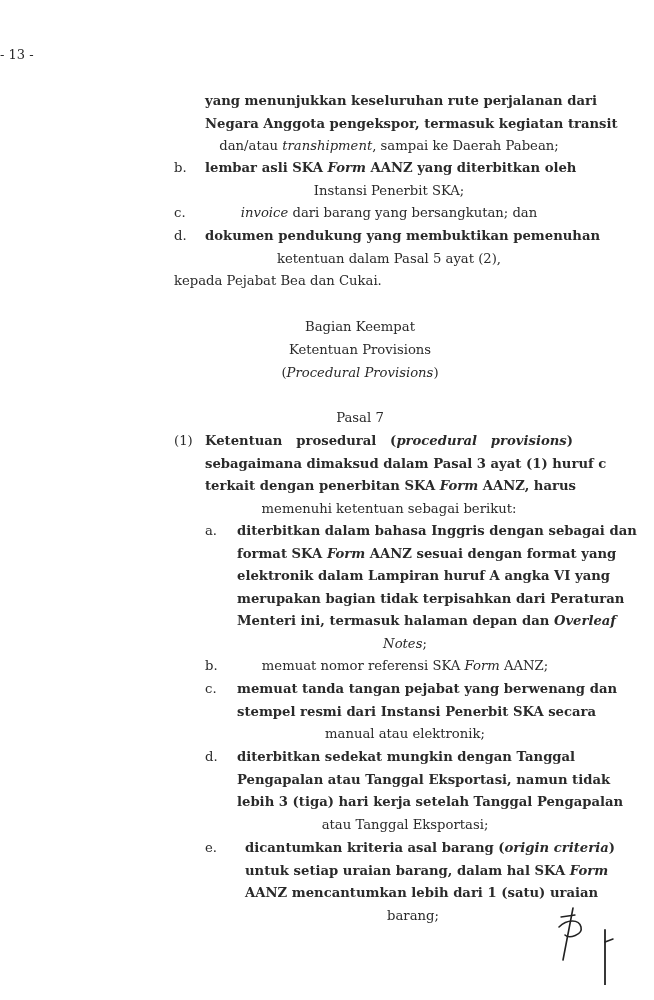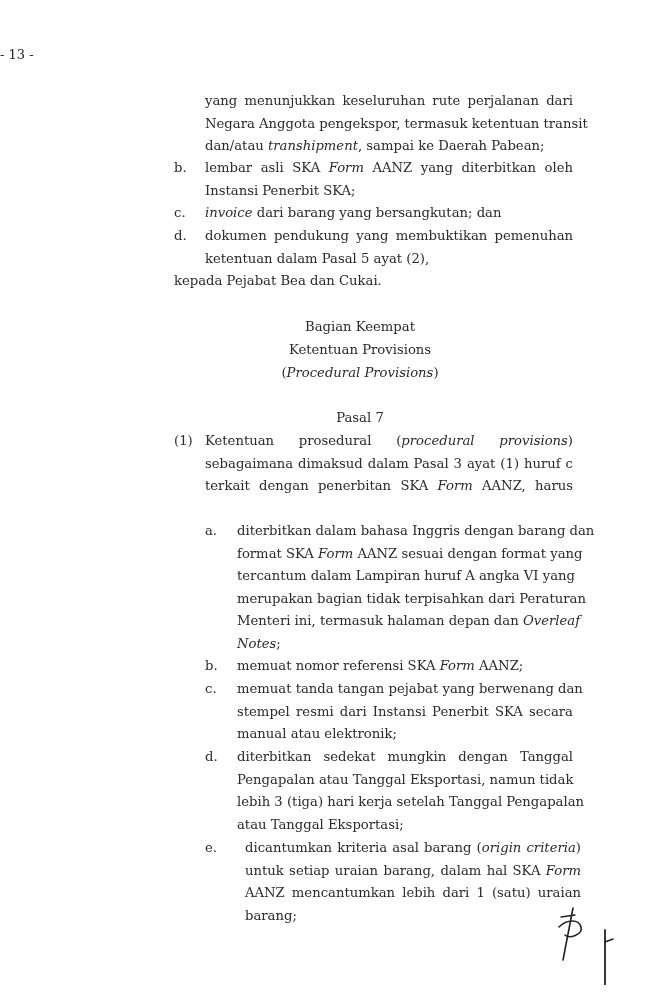--- a/index.html
+++ b/index.html
@@ -34,24 +34,25 @@
       position: absolute;
       text-align: justify;
     }
     .just-line {
       display: block;
       text-align: justify;
       text-align-last: justify;
       white-space: nowrap;
       height: 22.5px;
       overflow: visible;
+      font-weight: bold;
     }
     .last-line {
       display: block;
-      text-align: left;
+      text-align: center;
       white-space: nowrap;
       height: 22.5px;
     }
     .marker {
       position: absolute;
       white-space: nowrap;
     }
     .center {
       position: absolute;
       left: 0;
@@ -70,21 +71,21 @@
   </style>
 </head>
 <body>
 
 <div class="page">
 
   <div class="page-number">- 13 -</div>
 
   <div class="block" style="left:205px; top:90px; width:368px;">
     <span class="just-line"><span>yang menunjukkan keseluruhan rute perjalanan dari</span></span>
-    <span class="just-line"><span>Negara Anggota pengekspor, termasuk ketentuan transit</span></span>
+    <span class="just-line"><span>Negara Anggota pengekspor, termasuk kegiatan transit</span></span>
     <span class="last-line"><span>dan/atau </span><i>transhipment</i><span>, sampai ke Daerah Pabean;</span></span>
   </div>
 
   <div class="marker" style="left:174px; top:157px;">b.</div>
   <div class="block" style="left:205px; top:157px; width:368px;">
     <span class="just-line"><span>lembar asli SKA </span><i>Form</i><span> AANZ yang diterbitkan oleh</span></span>
     <span class="last-line"><span>Instansi Penerbit SKA;</span></span>
   </div>
 
   <div class="marker" style="left:174px; top:202px;">c.</div>
@@ -104,27 +105,28 @@
   <div class="center" style="top:339px;">Ketentuan Provisions</div>
   <div class="center" style="top:362px;text-align:center;"><span>(</span><i>Procedural Provisions</i><span>)</span></div>
 
   <div class="center" style="top:407px;">Pasal 7</div>
 
   <div class="marker" style="left:174px; top:430px;">(1)</div>
   <div class="block" style="left:205px; top:430px; width:368px;">
     <span class="just-line"><span>Ketentuan prosedural (</span><i>procedural provisions</i><span>)</span></span>
     <span class="just-line"><span>sebagaimana dimaksud dalam Pasal 3 ayat (1) huruf c</span></span>
     <span class="just-line"><span>terkait dengan penerbitan SKA </span><i>Form</i><span> AANZ, harus</span></span>
+    <span class="last-line"><span>memenuhi ketentuan sebagai berikut:</span></span>
   </div>
 
   <div class="marker" style="left:205px; top:520px;">a.</div>
   <div class="block" style="left:237px; top:520px; width:336px;">
-    <span class="just-line"><span>diterbitkan dalam bahasa Inggris dengan barang dan</span></span>
+    <span class="just-line"><span>diterbitkan dalam bahasa Inggris dengan sebagai dan</span></span>
     <span class="just-line"><span>format SKA </span><i>Form</i><span> AANZ sesuai dengan format yang</span></span>
-    <span class="just-line"><span>tercantum dalam Lampiran huruf A angka VI yang</span></span>
+    <span class="just-line"><span>elektronik dalam Lampiran huruf A angka VI yang</span></span>
     <span class="just-line"><span>merupakan bagian tidak terpisahkan dari Peraturan</span></span>
     <span class="just-line"><span>Menteri ini, termasuk halaman depan dan </span><i>Overleaf</i></span>
     <span class="last-line"><i>Notes</i><span>;</span></span>
   </div>
 
   <div class="marker" style="left:205px; top:655px;">b.</div>
   <div class="block" style="left:237px; top:655px; width:336px;">
     <span class="last-line"><span>memuat nomor referensi SKA </span><i>Form</i><span> AANZ;</span></span>
   </div>
 

